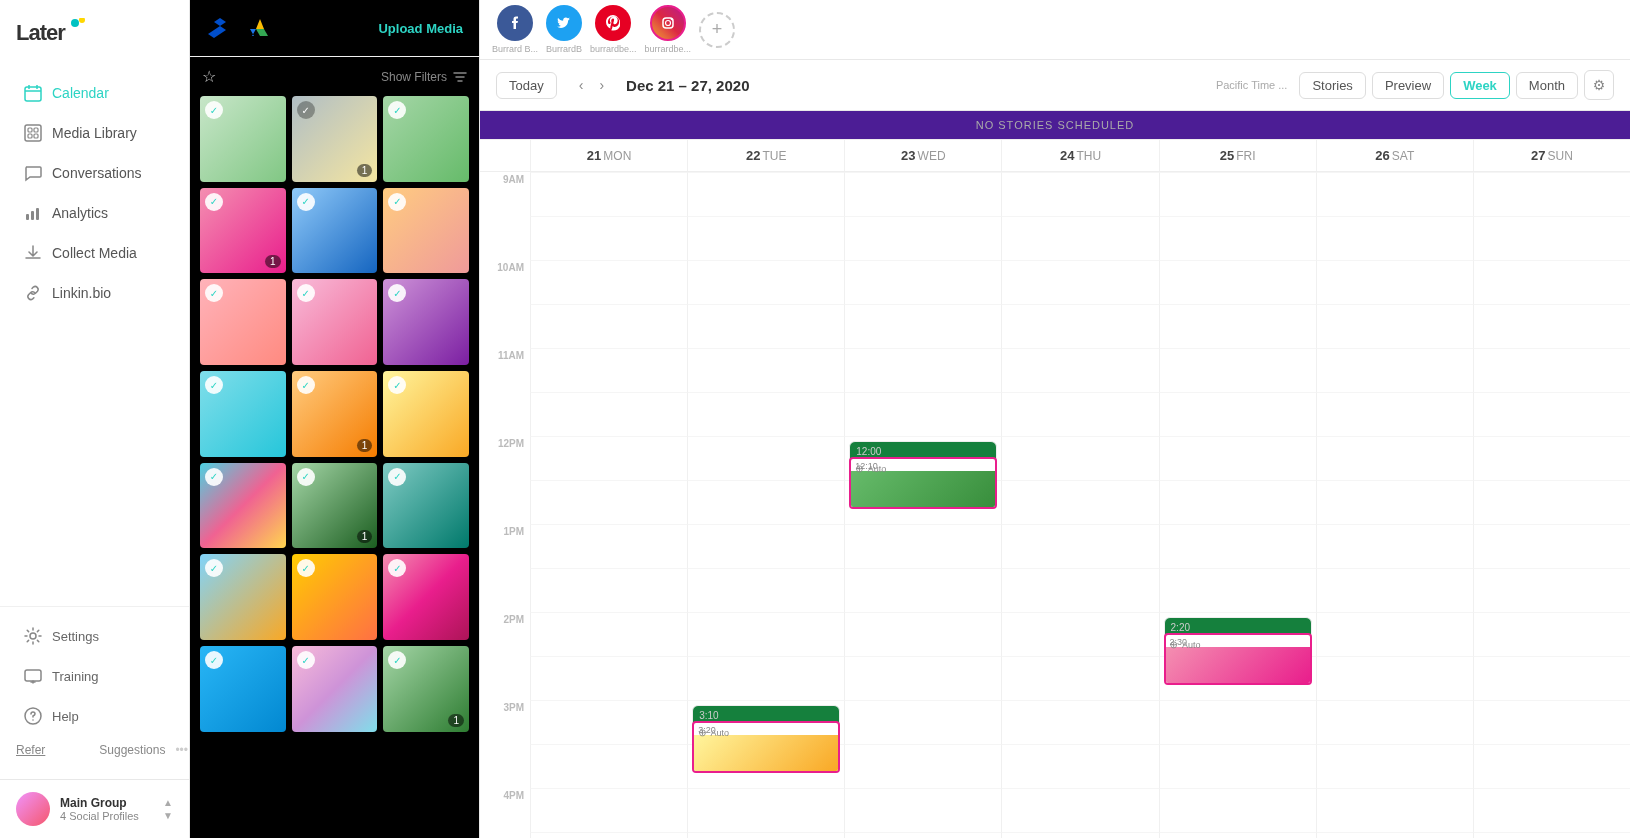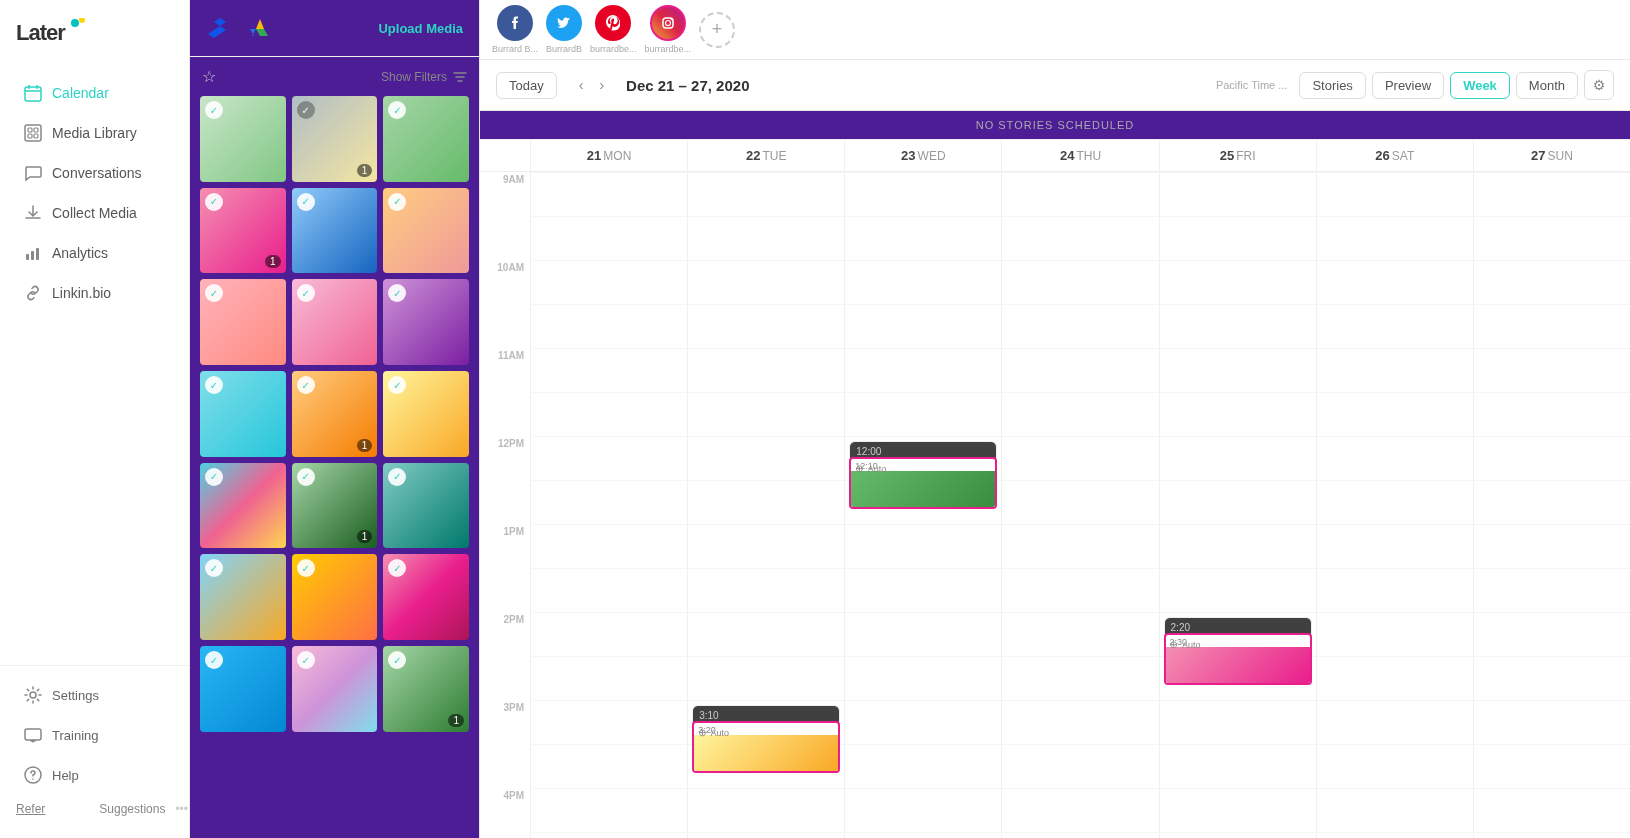--- a/index.html
+++ b/index.html
@@ -95,21 +95,21 @@
       color: #aaa;
     }
 
     
     .media-panel {
       width: 290px;
       min-width: 290px;
       border-right: 1px solid #e8e8e8;
       display: flex;
       flex-direction: column;
-      background: #4c1d95;
+      background: #000000;
     }
     .media-header {
       padding: 14px 16px;
       display: flex;
       align-items: center;
       justify-content: space-between;
       border-bottom: 1px solid #f0f0f0;
     }
     .media-header-icons {
       display: flex;
@@ -405,21 +405,21 @@
       background: linear-gradient(135deg, #4dd0e1, #26c6da);
     }
     .cal-event-thumb.car { background: linear-gradient(135deg, #66bb6a, #388e3c); }
     .cal-event-thumb.dandelion { background: linear-gradient(135deg, #fff59d, #f9a825); }
     .cal-event-thumb.building { background: linear-gradient(135deg, #f48fb1, #e91e8c); }
     .ghost-event {
       position: absolute;
       top: 4px; left: 4px; right: 4px;
       border-radius: 6px;
       border: 1px solid #eee;
-      background: #404040;
+      background: #15803d;
       height: 24px;
       z-index: 3;
     }
     .ghost-time {
       font-size: 10px;
       color: #ccc;
       padding: 4px 6px;
     }
   </style>
 </head>
@@ -457,32 +457,32 @@
       <span>Media Library</span>
     </a>
     <a class="nav-item">
       <svg class="nav-icon" viewBox="0 0 18 18" fill="none">
         <path d="M2 3h14a1 1 0 0 1 1 1v8a1 1 0 0 1-1 1H6l-4 3V4a1 1 0 0 1 1-1z" stroke="#888" stroke-width="1.5"></path>
       </svg>
       <span>Conversations</span>
     </a>
     <a class="nav-item">
       <svg class="nav-icon" viewBox="0 0 18 18" fill="none">
-        <path d="M9 2v10M5 8l4 4 4-4" stroke="#888" stroke-width="1.5" stroke-linecap="round"></path>
-        <path d="M2 14h14" stroke="#888" stroke-width="1.5" stroke-linecap="round"></path>
-      </svg>
-      <span>Collect Media</span>
+        <rect x="2" y="10" width="3" height="6" rx="1" fill="#888"></rect>
+        <rect x="7" y="7" width="3" height="9" rx="1" fill="#888"></rect>
+        <rect x="12" y="4" width="3" height="12" rx="1" fill="#888"></rect>
+      </svg>
+      <span>Analytics</span>
     </a>
     <a class="nav-item">
       <svg class="nav-icon" viewBox="0 0 18 18" fill="none">
-        <rect x="2" y="10" width="3" height="6" rx="1" fill="#888"></rect>
-        <rect x="7" y="7" width="3" height="9" rx="1" fill="#888"></rect>
-        <rect x="12" y="4" width="3" height="12" rx="1" fill="#888"></rect>
-      </svg>
-      <span>Analytics</span>
+        <path d="M9 2v10M5 8l4 4 4-4" stroke="#888" stroke-width="1.5" stroke-linecap="round"></path>
+        <path d="M2 14h14" stroke="#888" stroke-width="1.5" stroke-linecap="round"></path>
+      </svg>
+      <span>Collect Media</span>
     </a>
     <a class="nav-item">
       <svg class="nav-icon" viewBox="0 0 18 18" fill="none">
         <path d="M7 9a3 3 0 0 0 4.5.3l2-2a3 3 0 0 0-4.2-4.2L8 4.5" stroke="#888" stroke-width="1.5" stroke-linecap="round"></path>
         <path d="M11 9a3 3 0 0 0-4.5-.3l-2 2a3 3 0 0 0 4.2 4.2l1.2-1.2" stroke="#888" stroke-width="1.5" stroke-linecap="round"></path>
       </svg>
       <span>Linkin.bio</span>
     </a>
   </nav>
 
@@ -509,20 +509,33 @@
       </svg>
       <span>Help</span>
     </a>
     <div style="display:flex; align-items:center; padding: 6px 16px; gap: 10px; color: #888; font-size: 12px;">
       <span style="cursor:pointer;text-decoration:underline;">Refer</span>
       <span style="cursor:pointer;margin-left:44px;">Suggestions</span>
       <span style="margin-left:auto; color:#ccc; cursor:pointer;">•••</span>
     </div>
   </div>
 
+  <div class="sidebar-footer">
+    <div class="sidebar-footer-left">
+      <div class="avatar-circle"></div>
+      <div class="footer-info">
+        <div class="footer-title">Main Group</div>
+        <div class="footer-sub">4 Social Profiles</div>
+      </div>
+    </div>
+    <div class="footer-chevron">
+      <span class="chevron-up">▲</span>
+      <span class="chevron-down">▼</span>
+    </div>
+  </div>
 </div>
 
 <div class="media-panel">
   <div class="media-header">
     <div class="media-header-icons">
 
       <div class="dropbox-icon">
         <svg width="24" height="24" viewBox="0 0 24 24">
             <path d="M12 2L6 6l6 4-6 4 6 4 6-4-6-4 6-4-6-4zM6 14l-6 4 6 4 6-4-6-4z" fill="#0061fe" opacity="0.8"></path>
           </svg>

